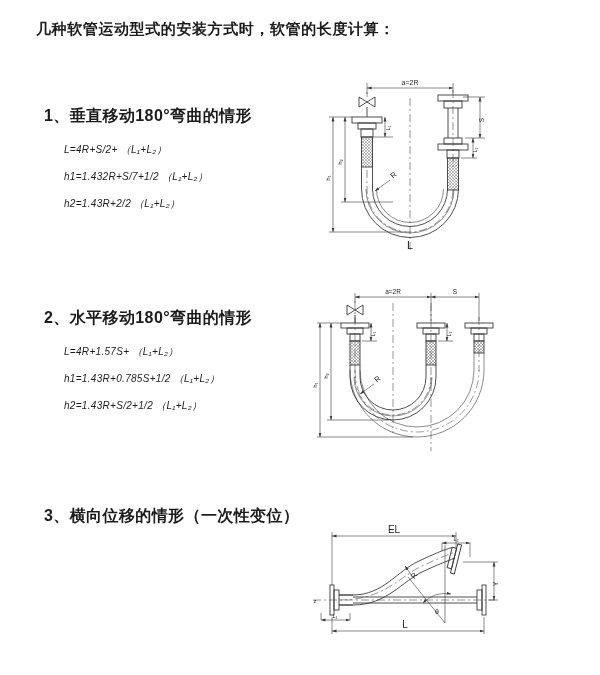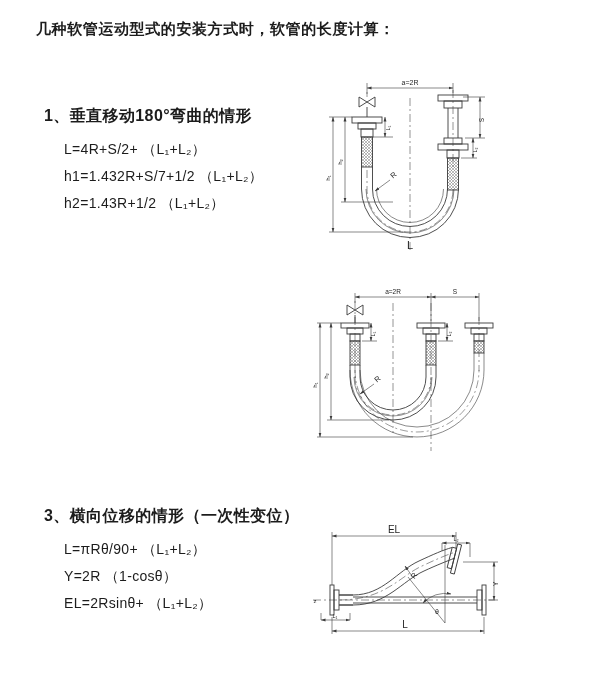--- a/index.html
+++ b/index.html
@@ -8,42 +8,42 @@
     font-family:"Liberation Sans","DejaVu Sans",sans-serif;color:#1c1c1c;
   }
   .title{
     position:absolute;left:36px;top:20px;font-size:15px;font-weight:bold;letter-spacing:0.6px;white-space:nowrap;
   }
   .section{position:absolute;left:44px;}
   .sec1{top:106px;}
   .sec2{top:308px;}
   .sec3{top:506px;}
   .sec-heading{font-size:16px;font-weight:bold;letter-spacing:0.4px;white-space:nowrap;}
-  .formulas{margin:9px 0 0 20px;font-size:14px;line-height:27px;letter-spacing:0.3px;}
+  .formulas{margin:9px 0 0 20px;font-size:10px;line-height:27px;letter-spacing:0.3px;font-style:italic;}
   .formula{white-space:nowrap;}
   .diagram{position:absolute;}
   .d1{left:315px;top:70px;}
   .d2{left:313px;top:283px;}
   .d3{left:305px;top:519px;}
   svg{display:block;}
   svg text{font-family:"Liberation Sans","DejaVu Sans",sans-serif;}
 </style>
 </head>
 <body>
 
 <div class="page">
 
   <div class="title">几种软管运动型式的安装方式时，软管的长度计算：</div>
 
   <div class="section sec1">
     <div class="sec-heading">1、垂直移动180°弯曲的情形</div>
     <div class="formulas">
       <div class="formula">L=4R+S/2+ （L₁+L₂）</div>
       <div class="formula">h1=1.432R+S/7+1/2 （L₁+L₂）</div>
-      <div class="formula">h2=1.43R+1/2 （L₁+L₂）</div>
+      <div class="formula">h2=1.43R+2/2 （L₁+L₂）</div>
     </div>
   </div>
 
   <div class="diagram d1">
     <svg width="180" height="185" viewBox="0 0 180 185">
       <defs>
         <marker id="ar1" viewBox="0 0 8 8" refX="7.5" refY="4" markerWidth="8" markerHeight="8" orient="auto-start-reverse">
           <path d="M0,1.6 L8,4 L0,6.4 Z" fill="#3b3b3b"></path>
         </marker>
         <pattern id="p1" patternUnits="userSpaceOnUse" width="3" height="3">
@@ -112,20 +112,28 @@
         <text x="162" y="80" font-size="5.5" text-anchor="middle" transform="rotate(-90 162 80)">L₂</text>
         <text x="15" y="108" font-size="6" text-anchor="middle" transform="rotate(-90 15 108)">h₁</text>
         <text x="27" y="92" font-size="6" text-anchor="middle" transform="rotate(-90 27 92)">h₂</text>
         <text x="75" y="58" font-size="5.5" text-anchor="middle" transform="rotate(-90 75 58)">L₁</text>
         <text x="80" y="107" font-size="7.5" text-anchor="middle" transform="rotate(-40 80 107)">R</text>
         <text x="95" y="179" font-size="11" text-anchor="middle">L</text>
       </g>
     </svg>
   </div>
 
+  <div class="section sec2">
+    <div class="sec-heading">2、水平移动180°弯曲的情形</div>
+    <div class="formulas">
+      <div class="formula">L=4R+1.57S+ （L₁+L₂）</div>
+      <div class="formula">h1=1.43R+0.785S+1/2 （L₁+L₂）</div>
+      <div class="formula">h2=1.43R+S/2+1/2 （L₁+L₂）</div>
+    </div>
+  </div>
 
   <div class="diagram d2">
     <svg width="185" height="180" viewBox="0 0 185 180">
       <defs>
         <marker id="ar2" viewBox="0 0 8 8" refX="7.5" refY="4" markerWidth="8" markerHeight="8" orient="auto-start-reverse">
           <path d="M0,1.6 L8,4 L0,6.4 Z" fill="#3b3b3b"></path>
         </marker>
         <pattern id="p2" patternUnits="userSpaceOnUse" width="3" height="3">
           <path d="M0,3 L3,0 M0,0 L3,3" stroke="#6a6a6a" stroke-width="0.45"></path>
         </pattern>
@@ -203,25 +211,20 @@
         <text x="15" y="93" font-size="6" text-anchor="middle" transform="rotate(-90 15 93)">h₂</text>
         <text x="62" y="51" font-size="5.5" text-anchor="middle" transform="rotate(-90 62 51)">L₁</text>
         <text x="138" y="51" font-size="5.5" text-anchor="middle" transform="rotate(-90 138 51)">L₂</text>
         <text x="66" y="98" font-size="7.5" text-anchor="middle" transform="rotate(-40 66 98)">R</text>
       </g>
     </svg>
   </div>
 
   <div class="section sec3">
     <div class="sec-heading">3、横向位移的情形（一次性变位）</div>
-    <div class="formulas">
-      <div class="formula">L=πRθ/90+ （L₁+L₂）</div>
-      <div class="formula">Y=2R （1-cosθ）</div>
-      <div class="formula">EL=2Rsinθ+ （L₁+L₂）</div>
-    </div>
   </div>
 
   <div class="diagram d3">
     <svg width="295" height="147" viewBox="0 0 295 147">
       <defs>
         <marker id="ar3" viewBox="0 0 8 8" refX="7.5" refY="4" markerWidth="8" markerHeight="8" orient="auto-start-reverse">
           <path d="M0,1.6 L8,4 L0,6.4 Z" fill="#3b3b3b"></path>
         </marker>
       </defs>
 

